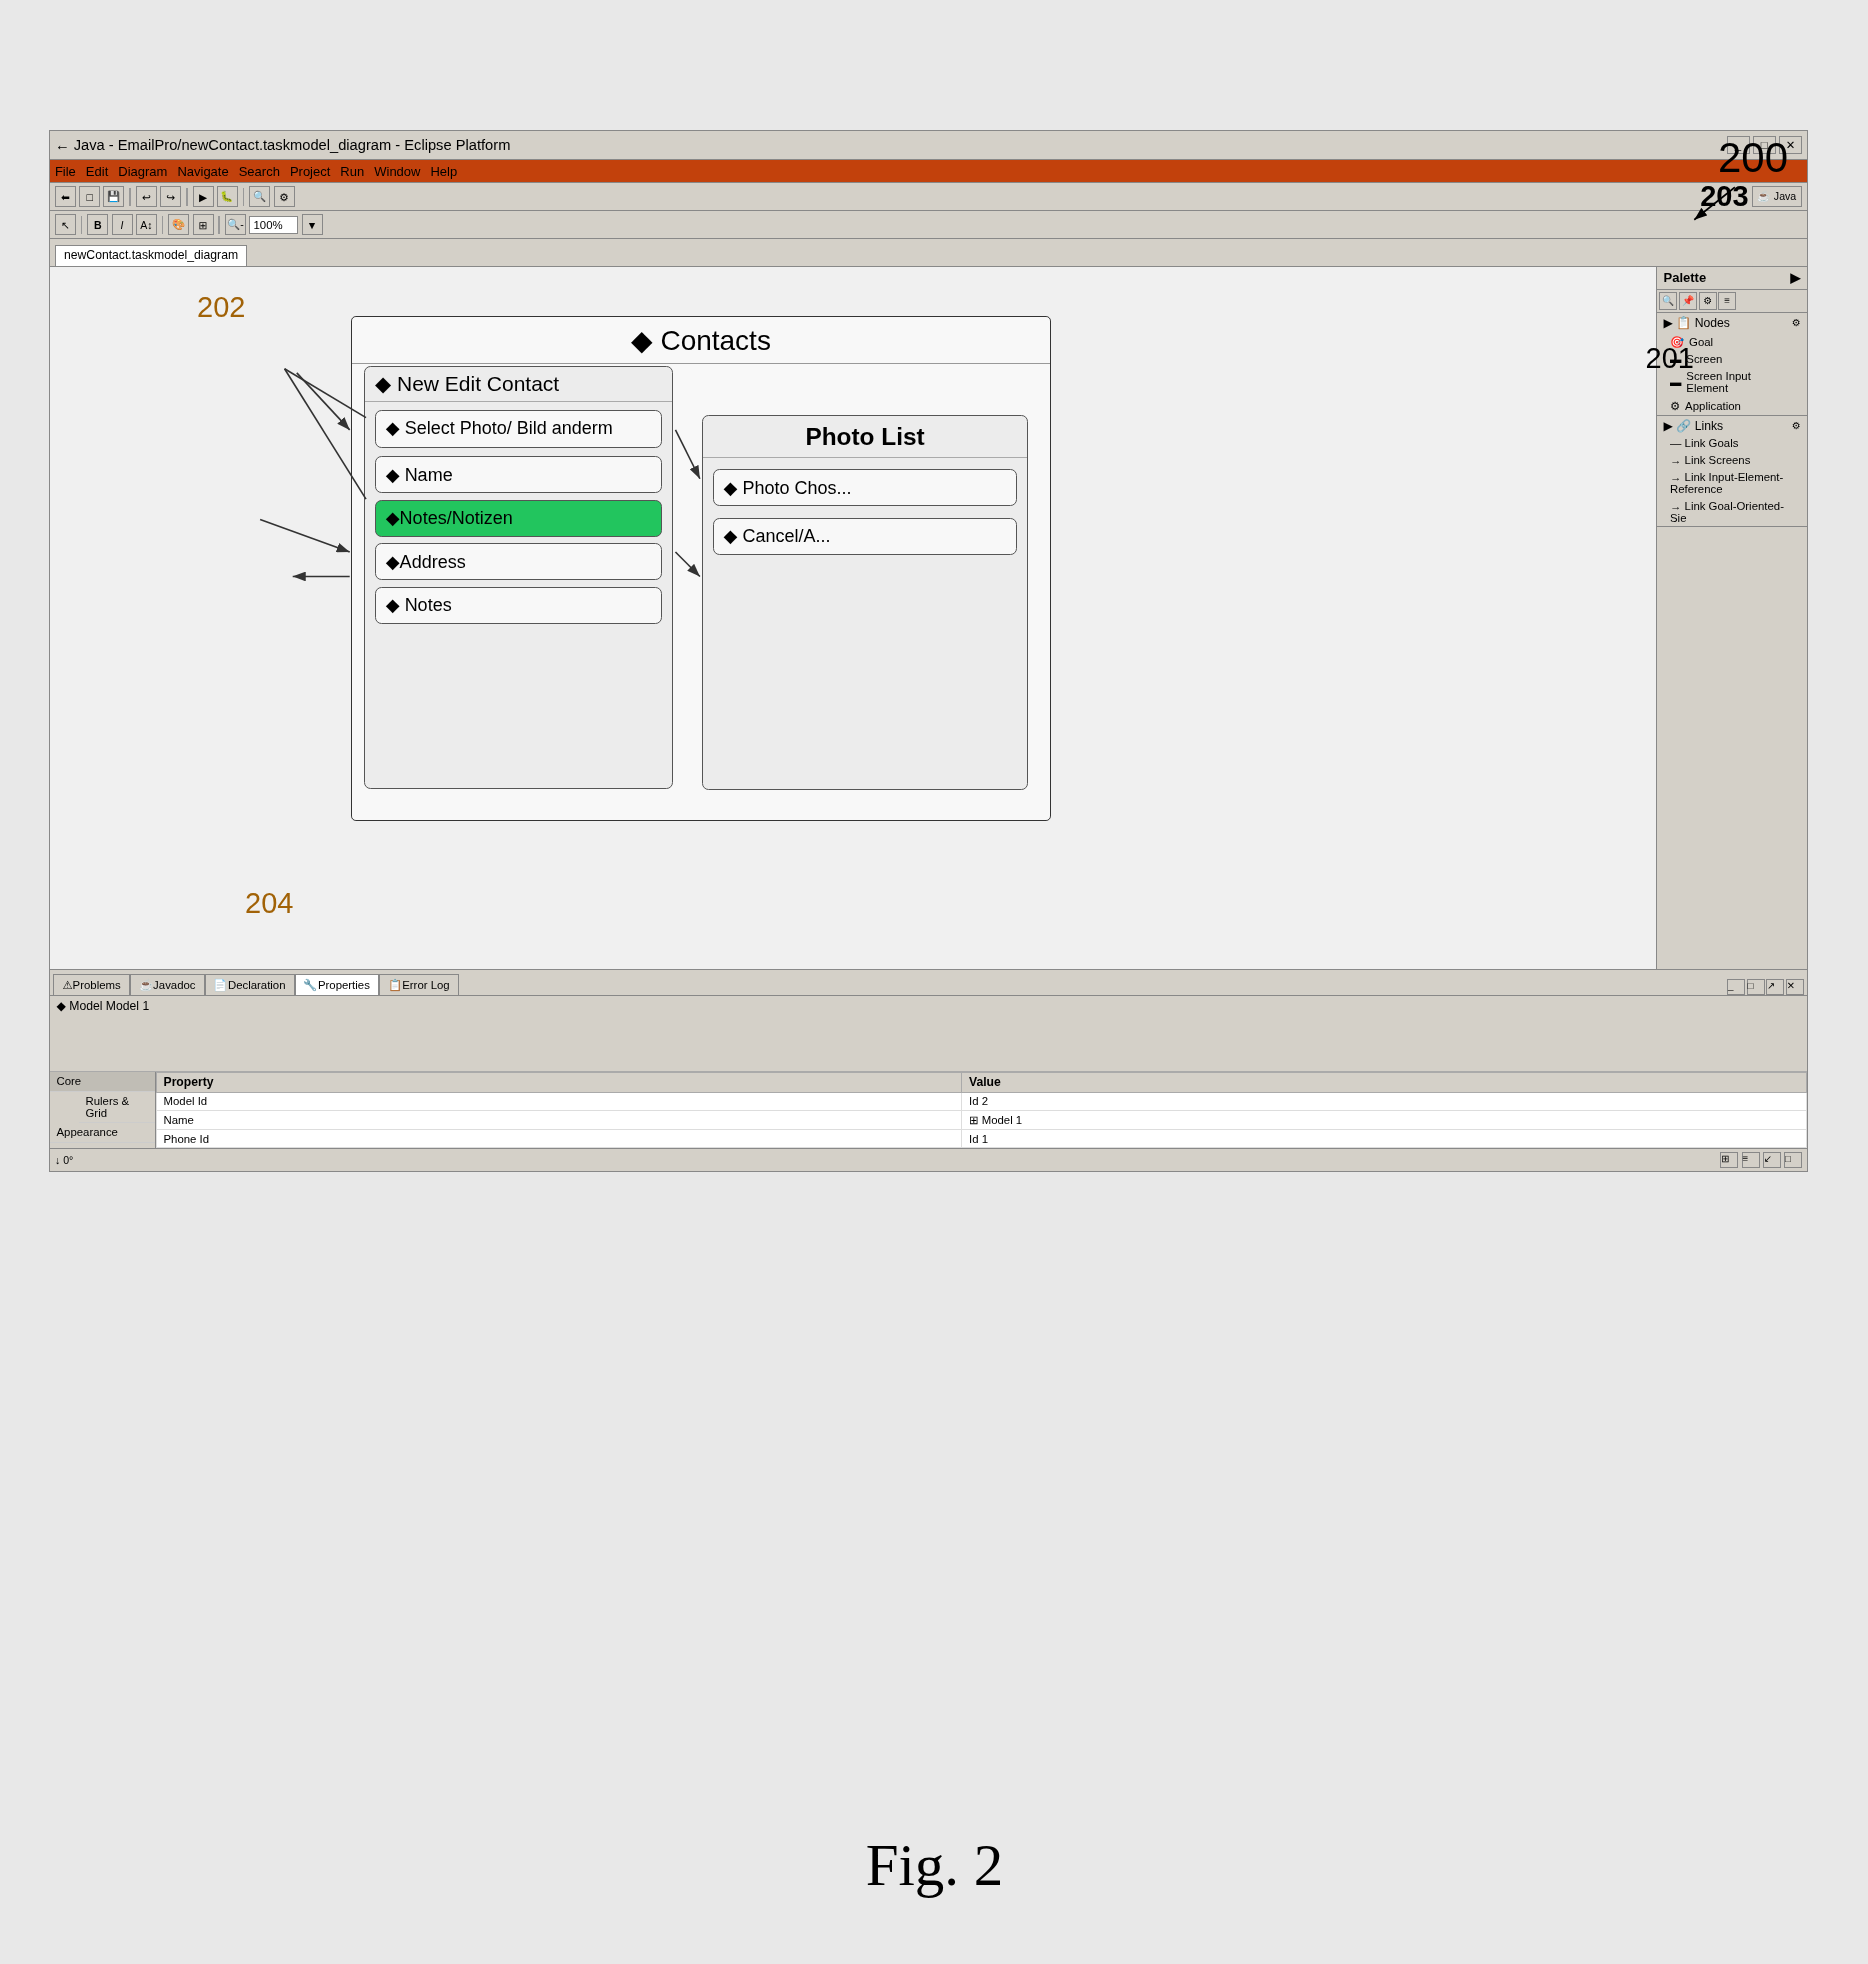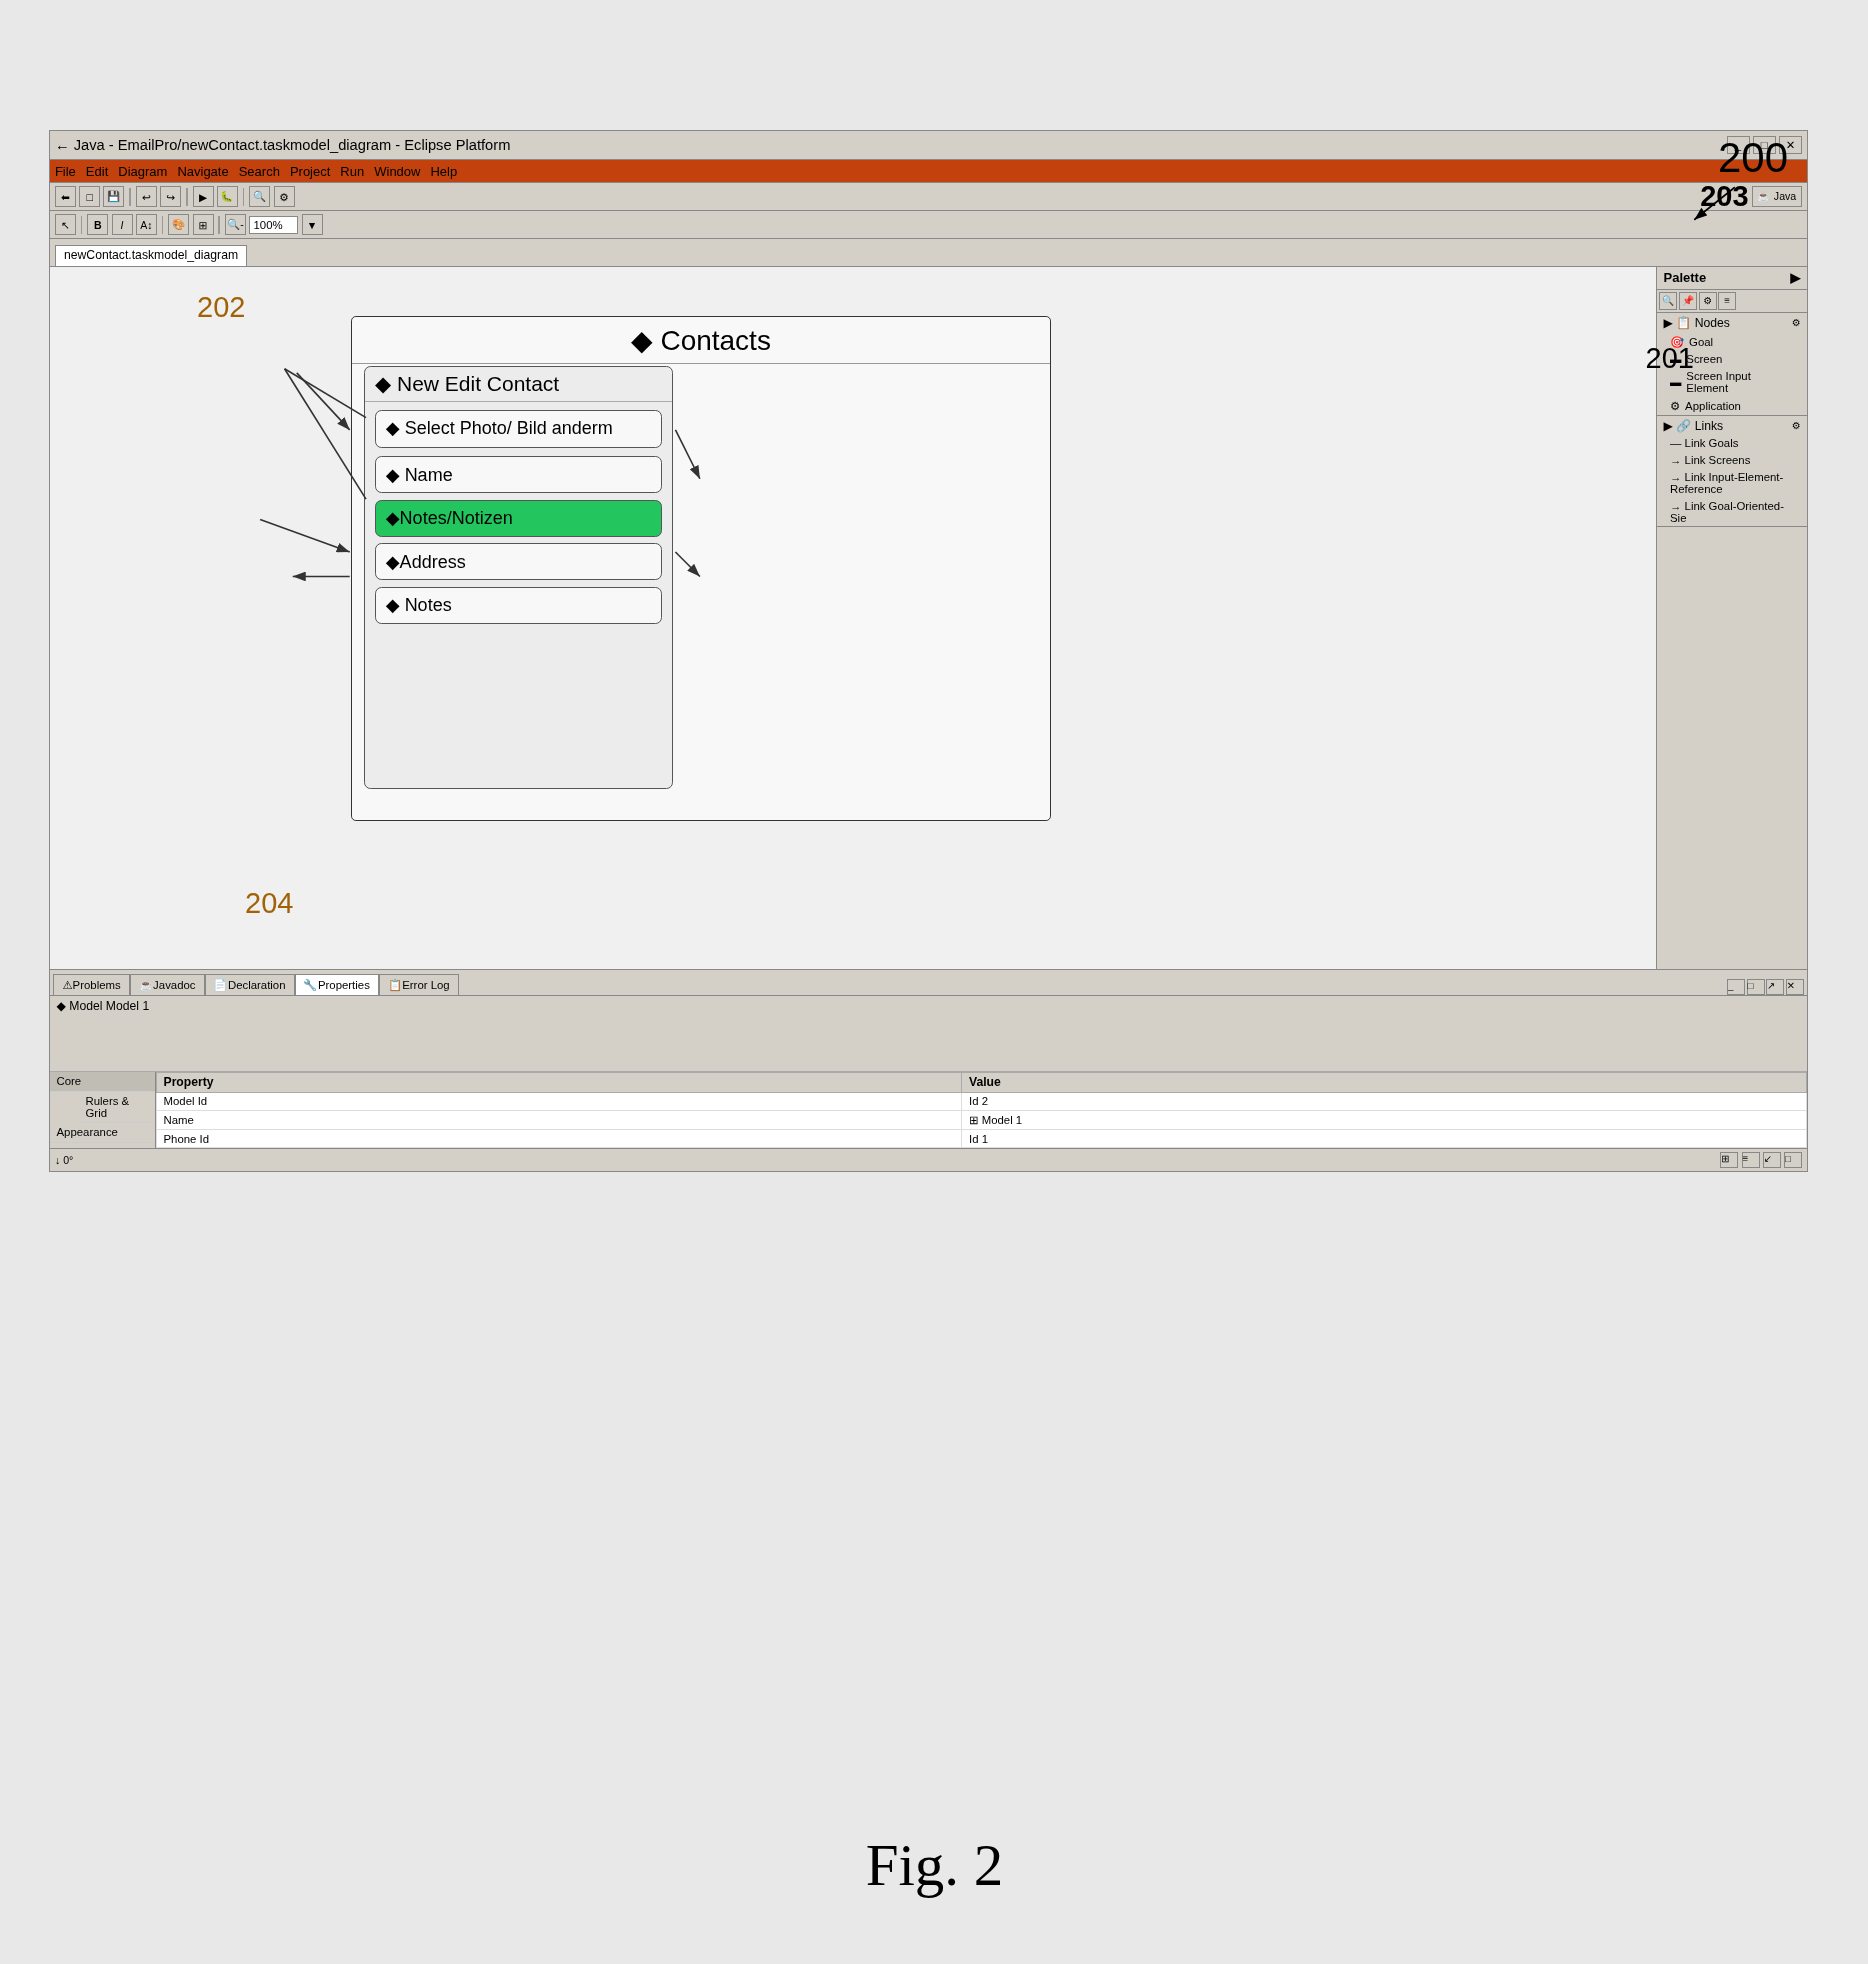--- a/index.html
+++ b/index.html
@@ -405,20 +405,31 @@
 
           <div style="margin:6.5px 9.8px; border:1.6px solid #555; border-radius:6.5px; padding:6.5px 9.8px; background:#f8f8f8; font-size:18px;">
             <span>◆Address</span>
           </div>
 
           <div style="margin:6.5px 9.8px; border:1.6px solid #555; border-radius:6.5px; padding:6.5px 9.8px; background:#f8f8f8; font-size:18px;">
             <span>◆ Notes</span>
           </div>
         </div>
 
+        <div style="position:absolute; top:98px; left:350px; width:326px; height:375px; border:1.6px solid #555; border-radius:6.5px; background:#ececec;">
+          <div style="padding:6.5px 9.8px; font-size:24.4px; border-bottom:0.8px solid #aaa; text-align:center; font-weight:bold;">Photo List</div>
+
+          <div style="margin:11.4px 9.8px; border:1.6px solid #555; border-radius:6.5px; padding:6.5px 9.8px; background:#f8f8f8; font-size:18px;">
+            <span>◆ Photo Chos...</span>
+          </div>
+
+          <div style="margin:6.5px 9.8px; border:1.6px solid #555; border-radius:6.5px; padding:6.5px 9.8px; background:#f8f8f8; font-size:18px;">
+            <span>◆ Cancel/A...</span>
+          </div>
+        </div>
 
       </div>
 
       <svg class="arrows-svg" xmlns="http://www.w3.org/2000/svg" viewBox="0 0 1956 862" width="1593" height="702">
         <defs>
           <marker id="arrowhead" markerWidth="8" markerHeight="6" refX="8" refY="3" orient="auto">
             <polygon points="0 0, 8 3, 0 6" fill="#333"></polygon>
           </marker>
           <marker id="arrowhead2" markerWidth="8" markerHeight="6" refX="0" refY="3" orient="auto-start-reverse">
             <polygon points="0 0, 8 3, 0 6" fill="#333"></polygon>

